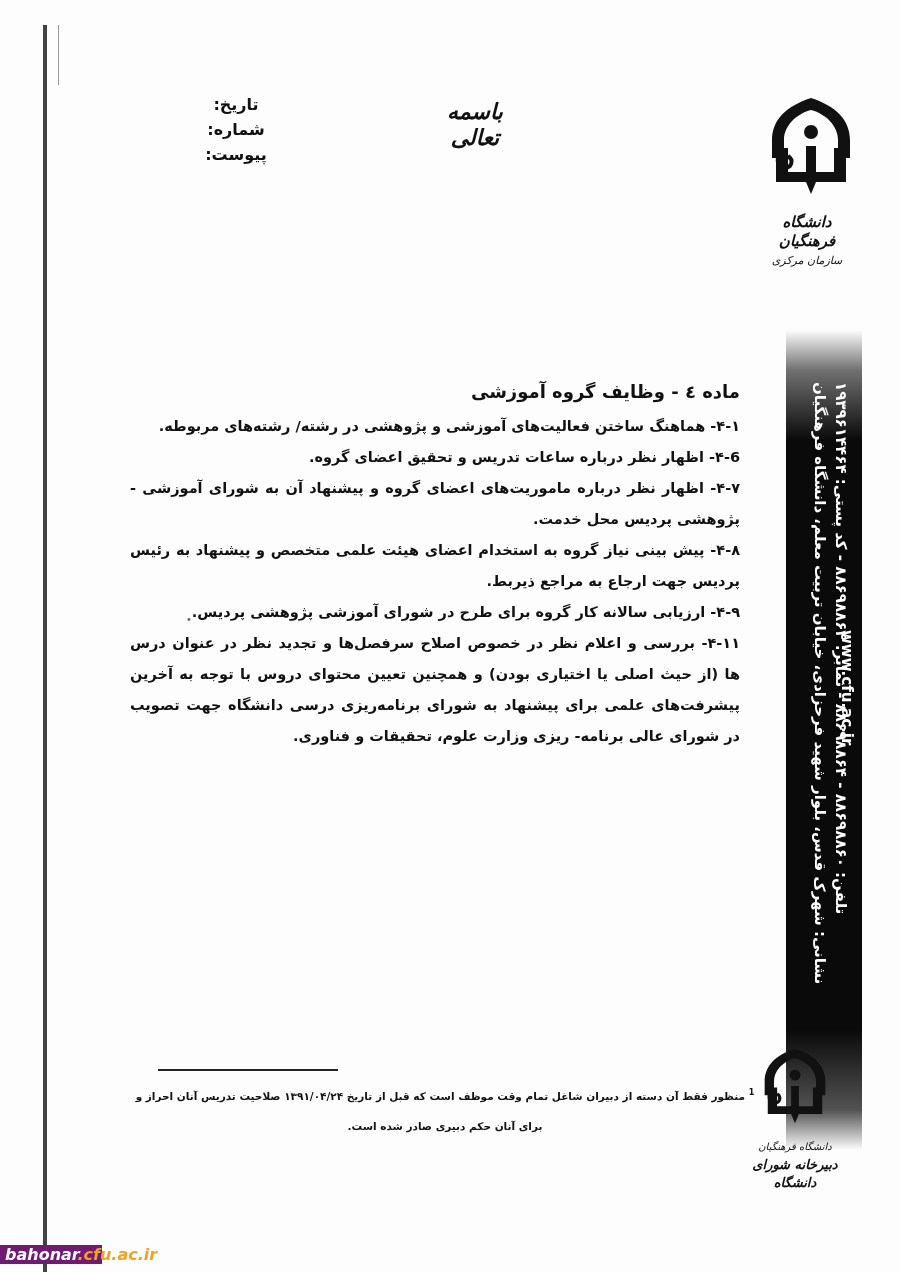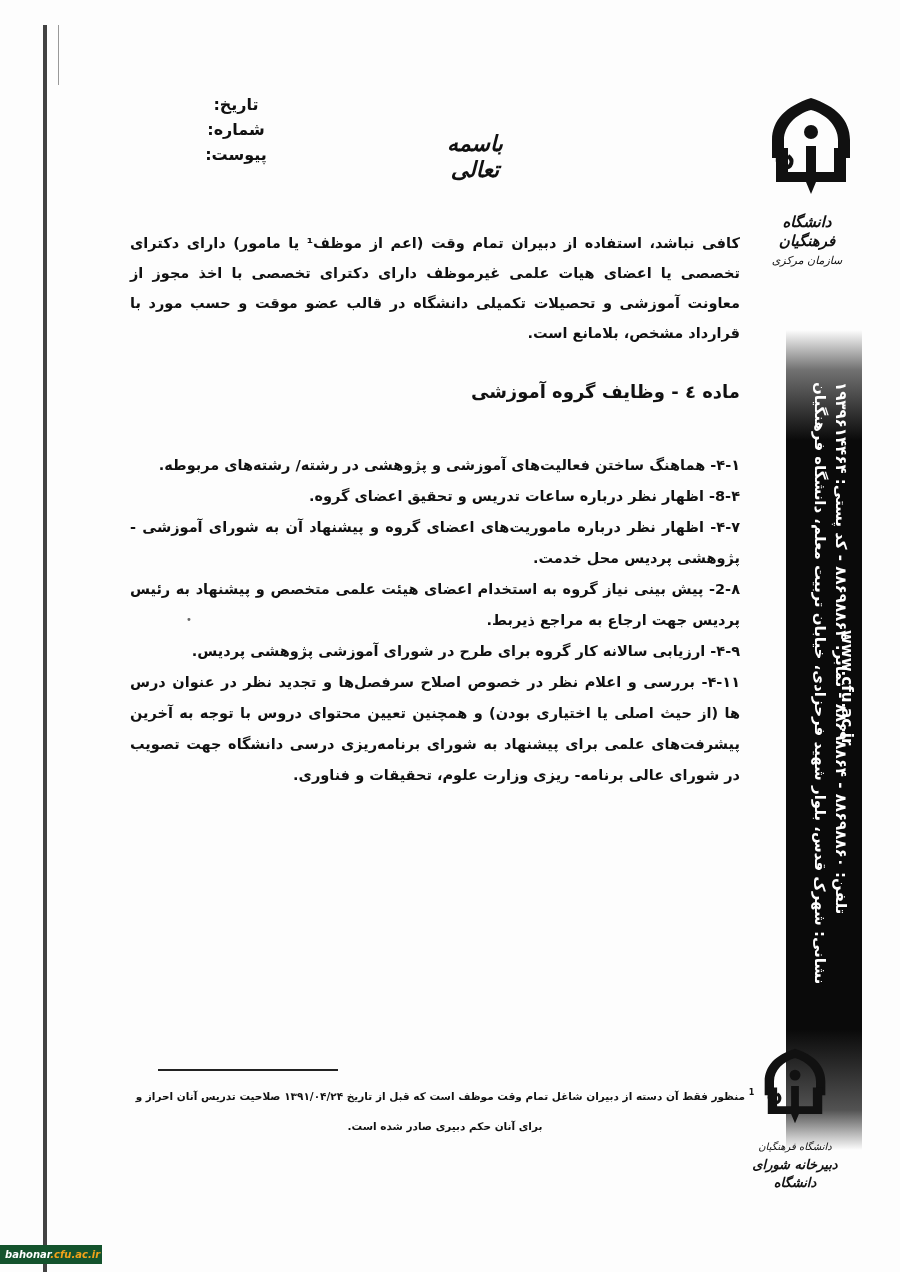--- a/index.html
+++ b/index.html
@@ -7,21 +7,21 @@
     body { position: relative; font-family: "DejaVu Sans", sans-serif; color: #111; }
 
     .page { position: absolute; left: 0; top: 0; width: 900px; height: 1272px; background: #fdfdfd; }
 
     
     .left-rule { position: absolute; left: 43px; top: 25px; width: 4px; height: 1247px; background: #222; opacity: .85; }
     .left-rule-thin { position: absolute; left: 58px; top: 25px; width: 1px; height: 60px; background: #999; }
 
     
     .basmala { position: absolute; left: 420px; top: 98px; width: 110px; text-align: center;
-      font-family: "DejaVu Serif", serif; font-size: 22px; font-style: italic; font-weight: bold; direction: rtl; margin-top: 32px; }
+      font-family: "DejaVu Serif", serif; font-size: 22px; font-style: italic; font-weight: bold; direction: rtl; }
     .meta { position: absolute; left: 200px; top: 92px; width: 72px; direction: rtl; text-align: center;
       font-size: 16px; font-weight: bold; line-height: 25px; }
 
     
     .logo-top { position: absolute; left: 766px; top: 96px; width: 90px; height: 100px; }
     .logo-caption { position: absolute; left: 752px; top: 213px; width: 110px; text-align: center;
       direction: rtl; font-family: "DejaVu Serif", serif; font-style: italic; font-weight: bold; font-size: 15px; line-height: 19px; }
     .logo-caption .sub { font-size: 11px; font-weight: normal; display: block; }
 
     
@@ -33,38 +33,38 @@
     .vt1 { left: 43px; top: 52px; }
     .vt2 { left: 64px; top: 52px; }
     .vt3 { left: 70px; top: 300px; }
 
     
     .body-text { position: absolute; left: 130px; width: 610px; direction: rtl; text-align: justify;
       font-size: 14.5px; font-weight: bold; line-height: 30px; }
     .intro { top: 228px; }
     .section-title { position: absolute; left: 130px; top: 381px; width: 610px; direction: rtl; text-align: right;
       font-size: 18px; font-weight: bold; }
-    .items { position: absolute; left: 130px; top: 411px; width: 610px; direction: rtl; margin-top: 39px; }
+    .items { position: absolute; left: 130px; top: 411px; width: 610px; direction: rtl; }
     .item { font-size: 14.5px; font-weight: bold; line-height: 31px; text-align: justify; text-align-last: right; margin-bottom: 0; }
 
     
     .fn-rule { position: absolute; left: 158px; top: 1069px; width: 180px; height: 2px; background: #222; }
     .footnote { position: absolute; left: 130px; top: 1078px; width: 630px; direction: rtl; text-align: center;
       font-size: 10.5px; font-weight: bold; line-height: 30px; }
     .footnote sup { font-size: 8px; }
 
     
     .logo-bottom { position: absolute; left: 760px; top: 1046px; width: 70px; height: 80px; }
     .logo-bottom-caption { position: absolute; left: 735px; top: 1138px; width: 120px; text-align: center; direction: rtl;
       font-family: "DejaVu Serif", serif; font-style: italic; font-weight: bold; font-size: 13px; line-height: 18px; }
     .logo-bottom-caption .sub { font-size: 10px; display: block; font-weight: normal; }
 
     
-    .badge { position: absolute; left: 0; top: 1245px; width: 102px; height: 19px; background: #14532d;
-      font-family: "DejaVu Sans", sans-serif; font-style: italic; font-weight: bold; font-size: 10px; line-height: 19px; padding-left: 5px; }
+    .badge { position: absolute; left: 0; top: 1245px; width: 102px; height: 19px; background: #701a75;
+      font-family: "DejaVu Sans", sans-serif; font-style: italic; font-weight: bold; font-size: 16px; line-height: 19px; padding-left: 5px; }
     .badge .b1 { color: #ffffff; }
     .badge .b2 { color: #f2a31a; }
 
     .speck { position: absolute; left: 186px; top: 614px; font-size: 10px; color: #666; }
   </style>
 </head>
 <body>
 
 <div class="page">
 
@@ -89,28 +89,27 @@
     <span class="sub">سازمان مرکزی</span>
   </div>
 
   <div class="sidebar"></div>
   <div class="sidebar-text">
     <div class="vtext vt1">نشانی: شهرک قدس، بلوار شهید فرحزادی، خیابان تربیت معلم، دانشگاه فرهنگیان</div>
     <div class="vtext vt2">تلفن: ۸۸۶۹۸۸۶۰ - ۸۸۶۹۸۸۶۴ - نمابر: ۸۸۶۹۸۸۶۴ - کد پستی: ۱۹۳۹۶۱۴۴۶۴</div>
     <div class="vtext vt3" style="direction:ltr;">www.cfu.ac.ir</div>
   </div>
 
-  <div class="body-text intro">کافی نباشد، استفاده از دبیران تمام وقت (اعم از موظف¹ یا مامور) دارای دکترای تخصصی یا اعضای هیات علمی غیرموظف دارای دکترای تخصصی با اخذ مجوز از معاونت آموزشی و تحصیلات تکمیلی دانشگاه در قالب عضو موقت و حسب مورد با قرارداد مشخص، بلامانع است.</div>
 
   <div class="section-title">ماده ٤ - وظایف گروه آموزشی</div>
   <div class="items">
     <div class="item">۴-۱- هماهنگ ساختن فعالیت‌های آموزشی و پژوهشی در رشته/ رشته‌های مربوطه.</div>
-    <div class="item">8-۴- اظهار نظر درباره ساعات تدریس و تحقیق اعضای گروه.</div>
+    <div class="item">۴-6- اظهار نظر درباره ساعات تدریس و تحقیق اعضای گروه.</div>
     <div class="item">۴-۷- اظهار نظر درباره ماموریت‌های اعضای گروه و پیشنهاد آن به شورای آموزشی - پژوهشی پردیس محل خدمت.</div>
-    <div class="item">2-۸- پیش بینی نیاز گروه به استخدام اعضای هیئت علمی متخصص و پیشنهاد به رئیس پردیس جهت ارجاع به مراجع ذیربط.</div>
+    <div class="item">۴-۸- پیش بینی نیاز گروه به استخدام اعضای هیئت علمی متخصص و پیشنهاد به رئیس پردیس جهت ارجاع به مراجع ذیربط.</div>
     <div class="item">۴-۹- ارزیابی سالانه کار گروه برای طرح در شورای آموزشی پژوهشی پردیس.</div>
     <div class="item">۴-۱۱- بررسی و اعلام نظر در خصوص اصلاح سرفصل‌ها و تجدید نظر در عنوان درس ها (از حیث اصلی یا اختیاری بودن) و همچنین تعیین محتوای دروس با توجه به آخرین پیشرفت‌های علمی برای پیشنهاد به شورای برنامه‌ریزی درسی دانشگاه جهت تصویب در شورای عالی برنامه- ریزی وزارت علوم، تحقیقات و فناوری.</div>
   </div>
 
   <div class="speck">•</div>
 
   <div class="fn-rule"></div>
   <div class="footnote">
     <sup>1</sup>
     <span>منظور فقط آن دسته از دبیران شاغل تمام وقت موظف است که قبل از تاریخ ۱۳۹۱/۰۴/۲۴ صلاحیت تدریس آنان احراز و برای آنان حکم دبیری صادر شده است.</span>

